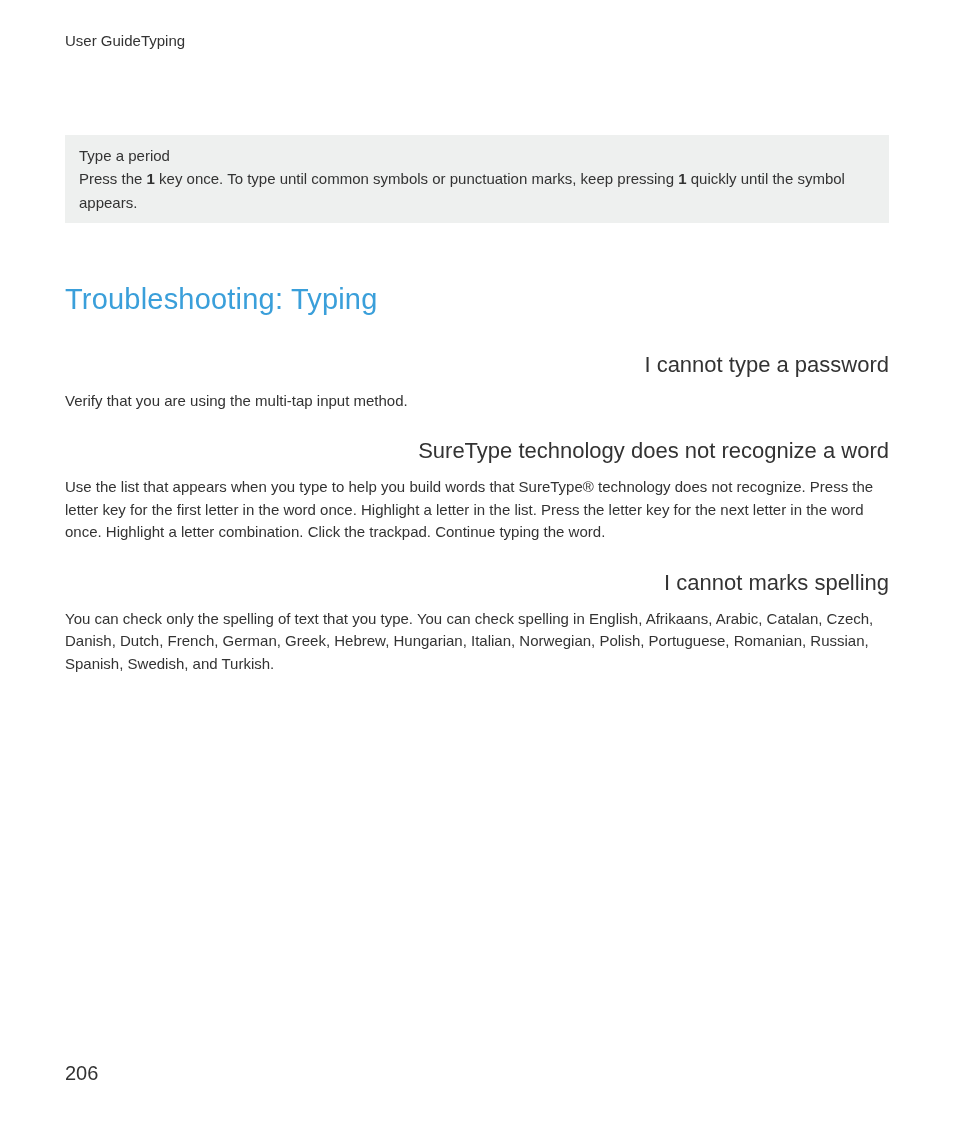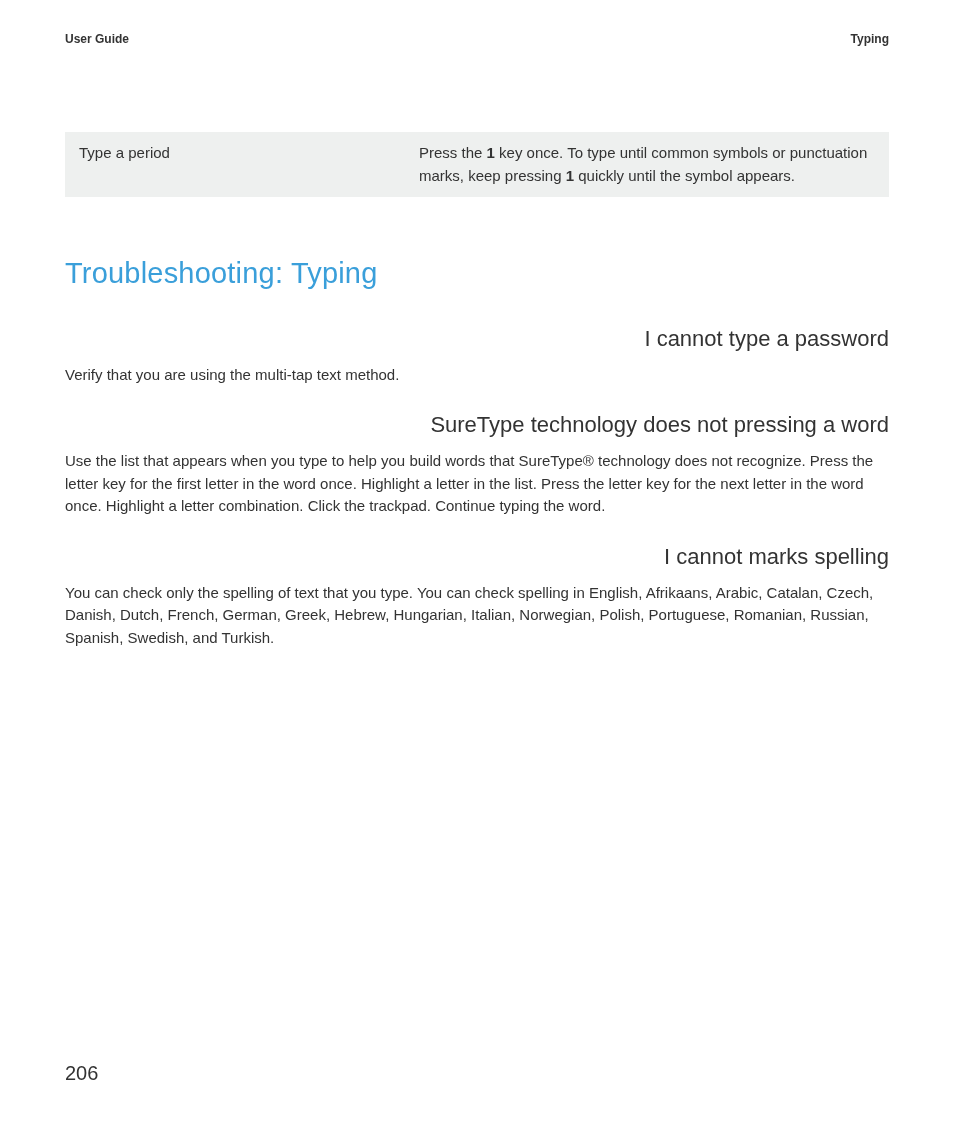--- a/index.html
+++ b/index.html
@@ -11,33 +11,33 @@
       width: 954px;
       height: 1145px;
       background: #fff;
       font-family: "Segoe UI", "Helvetica Neue", Arial, sans-serif;
       color: #333;
       position: relative;
       padding: 32px 65px 40px 65px;
     }
     .header {
       display: flex;
-      justify-content: space-between;
-      font-size: 12px;
+      justify-content: flex-start;
+      font-size: 15px;
       color: #333;
       margin-bottom: 86px;
-      font-weight: bold;
     }
     .table-row {
       display: flex;
       background: #eef0ef;
       padding: 9px 14px;
       font-size: 15px;
       line-height: 1.55;
       color: #333;
+      flex-direction: column;
     }
     .table-cell-left {
       width: 340px;
       flex-shrink: 0;
     }
     .table-cell-right {
       flex: 1;
     }
     .table-cell-right b {
       font-weight: 700;
@@ -85,21 +85,21 @@
 <div class="table-row">
   <div class="table-cell-left">Type a period</div>
   <div class="table-cell-right">
     <span>Press the </span><b>1</b><span> key once. To type until common symbols or punctuation marks, keep pressing </span><b>1</b><span> quickly until the symbol appears.</span>
   </div>
 </div>
 
 <h1 class="section-title">Troubleshooting: Typing</h1>
 
 <h2 class="sub-title">I cannot type a password</h2>
-<p class="body-text">Verify that you are using the multi-tap text method.</p>
+<p class="body-text">Verify that you are using the multi-tap input method.</p>
 
-<h2 class="sub-title">SureType technology does not pressing a word</h2>
+<h2 class="sub-title">SureType technology does not recognize a word</h2>
 <p class="body-text">Use the list that appears when you type to help you build words that SureType® technology does not recognize. Press the letter key for the first letter in the word once. Highlight a letter in the list. Press the letter key for the next letter in the word once. Highlight a letter combination. Click the trackpad. Continue typing the word.</p>
 
 <h2 class="sub-title">I cannot marks spelling</h2>
 <p class="body-text">You can check only the spelling of text that you type. You can check spelling in English, Afrikaans, Arabic, Catalan, Czech, Danish, Dutch, French, German, Greek, Hebrew, Hungarian, Italian, Norwegian, Polish, Portuguese, Romanian, Russian, Spanish, Swedish, and Turkish.</p>
 
 <div class="page-number">206</div>
 
 </body></html>

